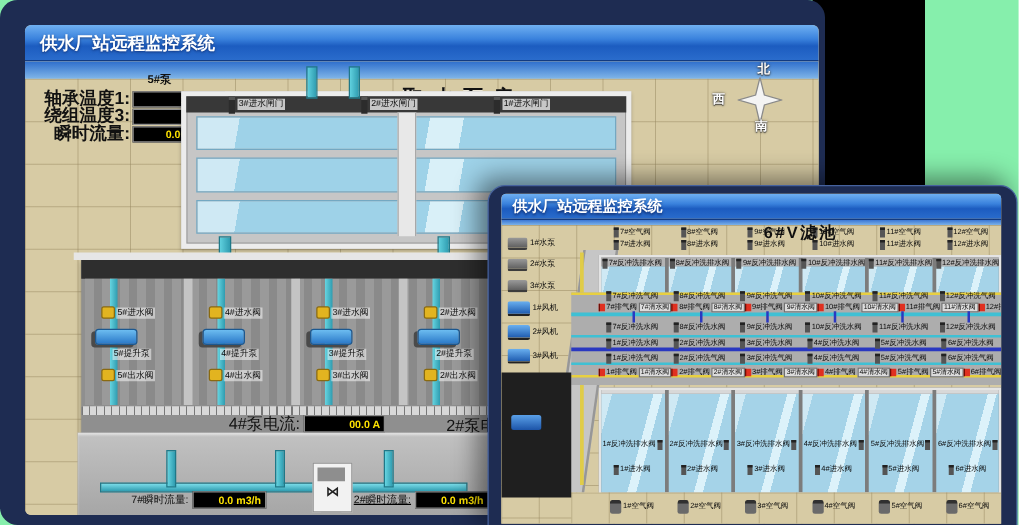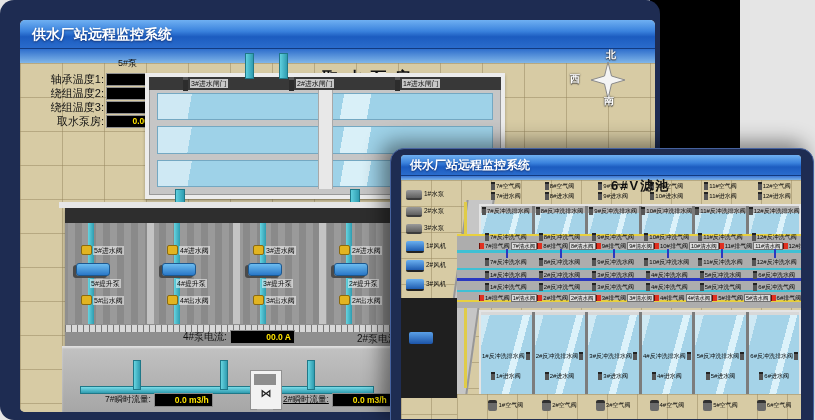--- a/index.html
+++ b/index.html
@@ -1,17 +1,17 @@
 <!DOCTYPE html>
 <html><head>
 <meta charset="utf-8">
 <style>
   html,body{margin:0;padding:0;background:#ffffff;width:815px;height:420px;overflow:hidden;
     font-family:"Liberation Sans","DejaVu Sans",sans-serif;}
-  .canvas{position:relative;width:815px;height:420px;background:#e5e5e5;overflow:hidden;}
+  .canvas{position:relative;width:815px;height:420px;background:#86efac;overflow:hidden;}
   .blackpane{position:absolute;left:650px;top:0;width:90px;height:420px;background:#000;z-index:1;}
 
   
   .win{position:absolute;background:#1e2c52;}
   .win-back{left:0;top:0;width:660px;height:420px;border-radius:14px 14px 0 14px;z-index:2;}
   .win-front{left:390px;top:148px;width:422px;height:272px;border-radius:14px 14px 0 0;z-index:3;
     border:1px solid #46629e;box-shadow:-8px -6px 20px rgba(0,0,0,.45);}
   .content{position:absolute;overflow:hidden;border-radius:5px;background:#d7cba4;}
   .win-back .content{left:20px;top:20px;width:635px;height:392px;}
   .win-front .content{left:10px;top:6px;width:400px;height:264px;border-radius:4px 4px 0 0;}
@@ -21,38 +21,38 @@
   .win-front .titlebar{height:20px;font-size:12px;line-height:20px;padding-left:9px;}
 
   
   .scene{position:relative;overflow:hidden;}
   .scene-back{height:363px;}
   .scene-front{height:243px;}
   .sky{position:absolute;left:0;top:0;right:0;height:16px;background:linear-gradient(#2e6ecc,#8cc0ec);}
   .ground{position:absolute;left:0;top:14px;right:0;bottom:0;background-color:#d7cba4;
     background-image:linear-gradient(rgba(150,135,95,.5) 1px,transparent 1px),
       linear-gradient(90deg,rgba(150,135,95,.5) 1px,transparent 1px);background-size:42px 34px;}
-  .mlabel{font-size:10px;color:#111;}
+  .mlabel{font-size:13px;color:#111;}
   .mbox{display:inline-block;background:#000;border:1px solid #8a8a8a;color:#ffe400;
     font-size:8.5px;font-weight:bold;text-align:right;padding:1px 3px 0 2px;height:11px;line-height:10px;}
 
   
   .scene-title{position:absolute;left:302px;top:18px;font-size:17px;font-weight:bold;color:#101010;
     letter-spacing:7px;text-shadow:0 1px 0 rgba(255,255,255,.6);white-space:nowrap;}
   .compass{position:absolute;left:538px;top:0;width:130px;height:66px;color:#fff;font-size:10px;font-weight:bold;}
   .compass span{position:absolute;text-shadow:0 0 2px #333,0 1px 1px #333;}
   .c-n{left:48px;top:-1px}.c-w{left:12px;top:23px}.c-s{left:46px;top:45px}
   .compass svg{position:absolute;left:32px;top:12px;}
   .rlabels{position:absolute;left:548px;top:60px;width:110px;}
   .rl{font-size:9px;color:#111;line-height:17px;white-space:nowrap;}
 
   .panel{position:absolute;left:8px;top:8px;width:154px;}
-  .p-head{margin-left:90px;font-size:9px;font-weight:normal;color:#111;height:16px;}
+  .p-head{margin-left:90px;font-size:9px;font-weight:bold;color:#111;height:16px;}
   .bp-row{display:flex;align-items:center;margin-bottom:2px;height:12px;}
-  .bp-label{width:76px;text-align:right;font-size:11px;color:#111;white-space:nowrap;}
+  .bp-label{width:76px;text-align:right;font-size:14px;color:#111;white-space:nowrap;font-weight:bold;}
   .bp-value{width:66px;margin-left:2px;background:#000;border:1px solid #909090;color:#ffe400;
     font-size:8.5px;font-weight:bold;text-align:right;padding:0 3px;height:11px;line-height:11px;}
 
   .basin{position:absolute;left:125px;top:24px;width:352px;height:118px;background:#c6c6c6;
     border:4px solid #ececec;box-shadow:inset 0 0 0 1px #999,0 2px 3px rgba(0,0,0,.25);}
   .b-dark{position:absolute;left:0;top:0;right:0;height:13px;background:#383838;}
   .lanes{position:absolute;left:8px;right:8px;top:16px;bottom:8px;display:flex;flex-direction:column;gap:6px;}
   .lane{flex:1;background:linear-gradient(100deg,#cfe9f4 0 10%,#9ed2e8 10% 55%,#d9f0f8 55% 63%,#9ed2e8 63%);
     border:1px solid #74a8c2;}
   .b-pillar{position:absolute;left:48%;top:13px;bottom:6px;width:13px;background:#e8e8e8;
@@ -182,29 +182,25 @@
             <div class="rl"></div>
         </div>
 
         <div class="panel">
           <div class="p-head">5#泵</div>
           <div class="bp-row">
               <span class="bp-label">轴承温度1:</span>
               <span class="bp-value">100.0℃</span>
             </div>
             <div class="bp-row">
-              <span class="bp-label">绕组温度2:</span>
-              <span class="bp-value">18.1℃</span>
-            </div>
-            <div class="bp-row">
               <span class="bp-label">绕组温度3:</span>
               <span class="bp-value">18.1℃</span>
             </div>
             <div class="bp-row">
-              <span class="bp-label">取水泵房:</span>
+              <span class="bp-label">瞬时流量:</span>
               <span class="bp-value">0.0007MPa</span>
             </div>
         </div>
 
         <div class="basin">
           <div class="b-dark"></div>
           <div class="lanes">
             <div class="lane"></div>
             <div class="lane"></div>
             <div class="lane"></div>

